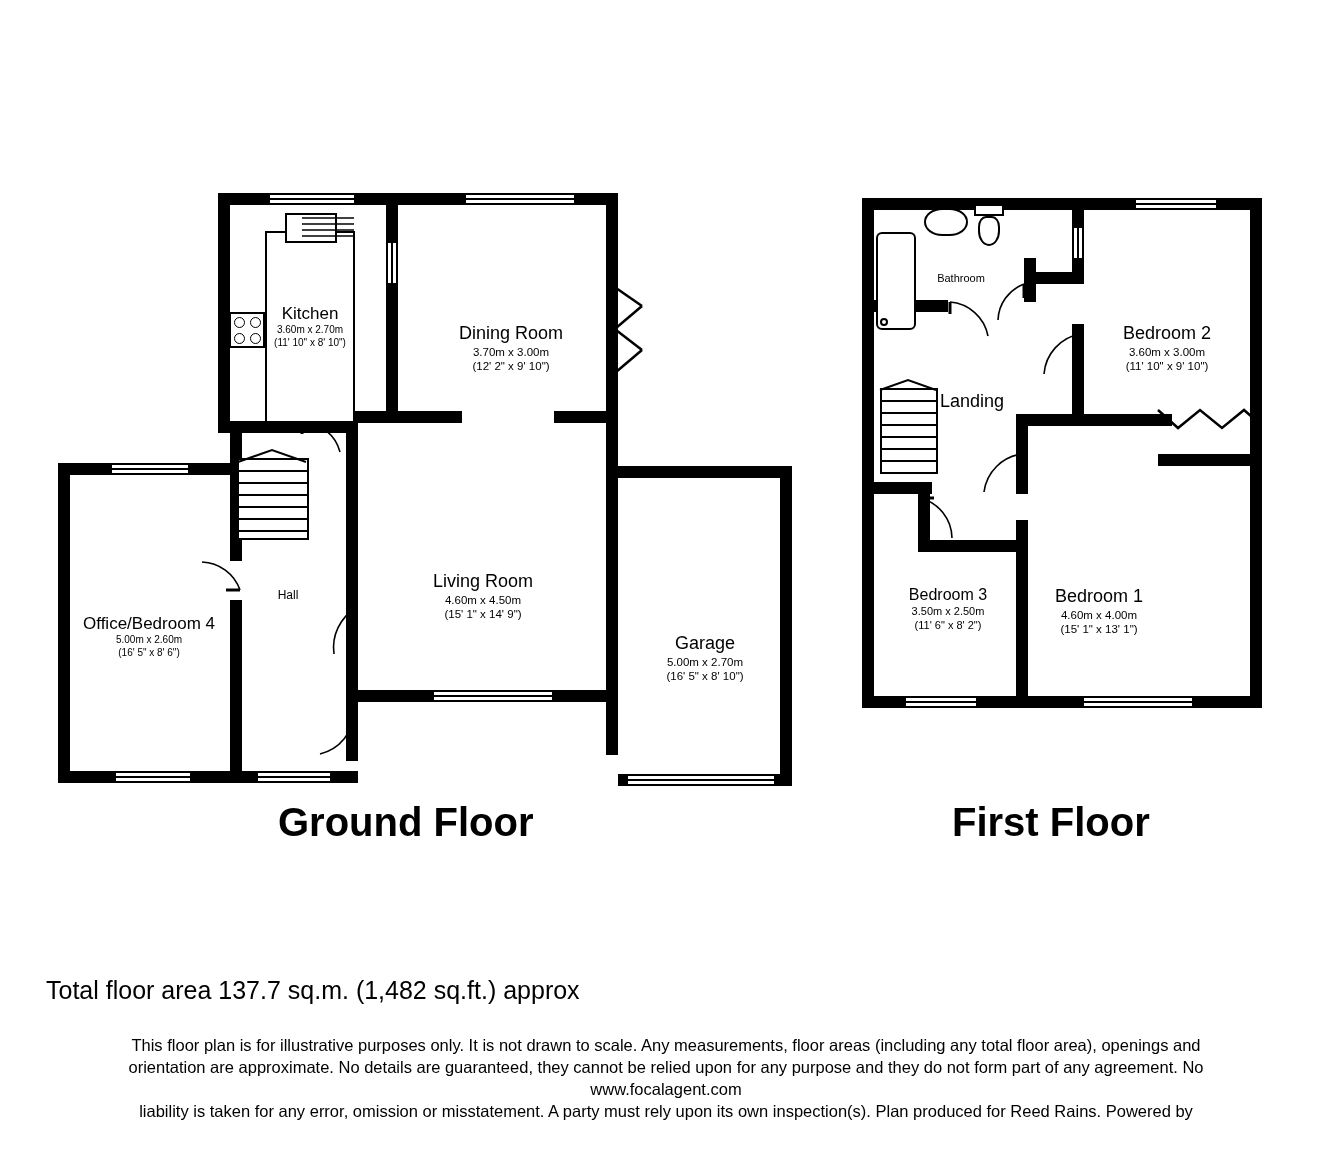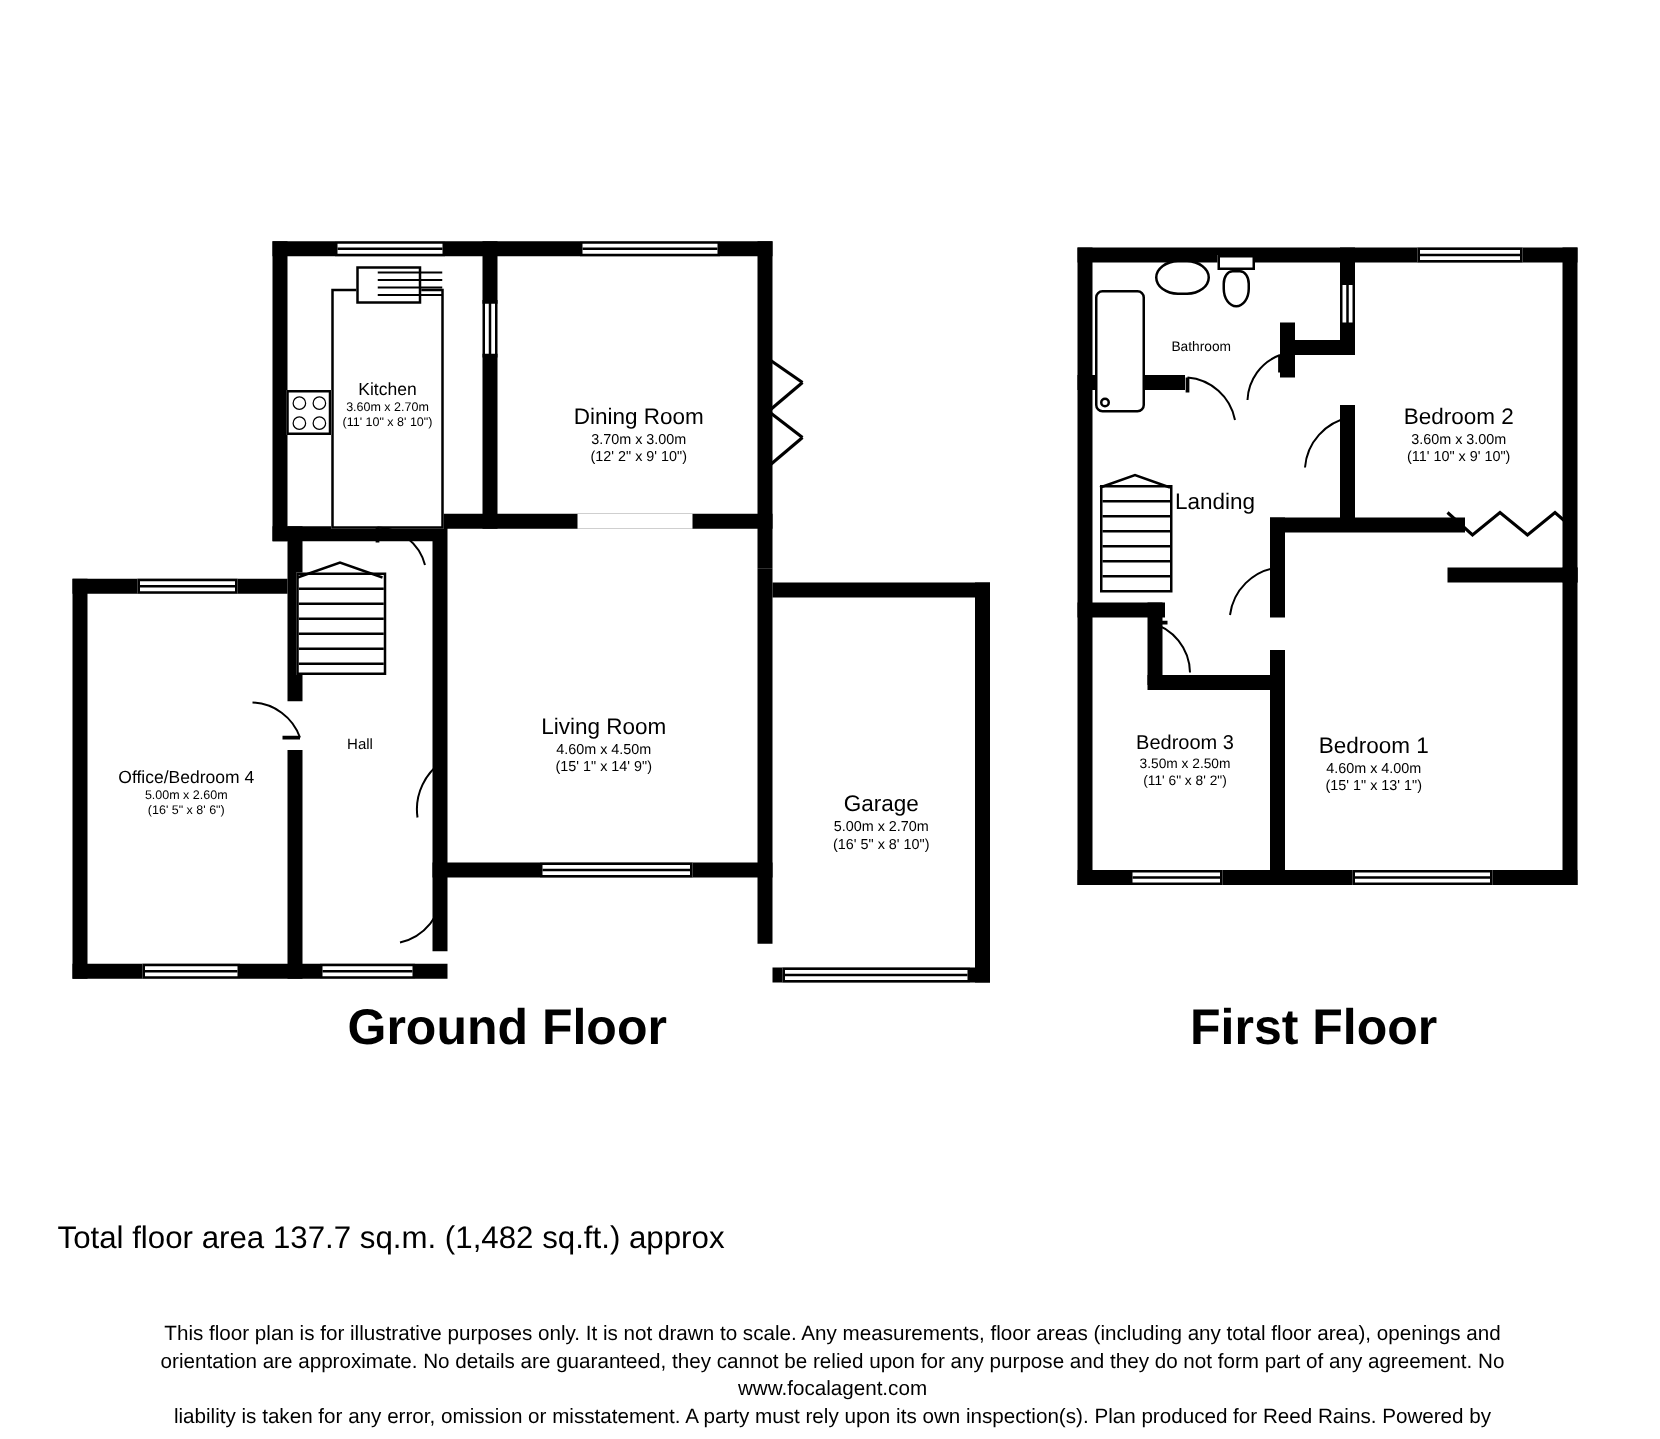--- a/index.html
+++ b/index.html
@@ -74,21 +74,21 @@
     display: block;
   }
   .room .nm.big {
     font-size: 18px;
     margin-top: 20px;
   }
   .room .dim {
     font-size: 11.5px;
     display: block;
   }
-  .room.small .nm { font-size: 14px; }
+  .room.small .nm { font-size: 17px; }
   .room.small .dim { font-size: 10px; }
   .room.tiny .nm { font-size: 11px; }
   .floor-title {
     position: absolute;
     font-size: 40px;
     font-weight: bold;
     letter-spacing: 0px;
     white-space: nowrap;
   }
   
@@ -100,21 +100,20 @@
     white-space: nowrap;
   }
   .disclaimer {
     position: absolute;
     left: 50px;
     top: 1035px;
     width: 1232px;
     font-size: 16.5px;
     line-height: 1.33;
     text-align: center;
-    margin-top: 22px;
   }
   .disclaimer .line { display: block; }
   
   .fix {
     position: absolute;
     border: 2px solid #000000;
     box-sizing: border-box;
     background: #ffffff;
   }
   .fix.round { border-radius: 50%; }

